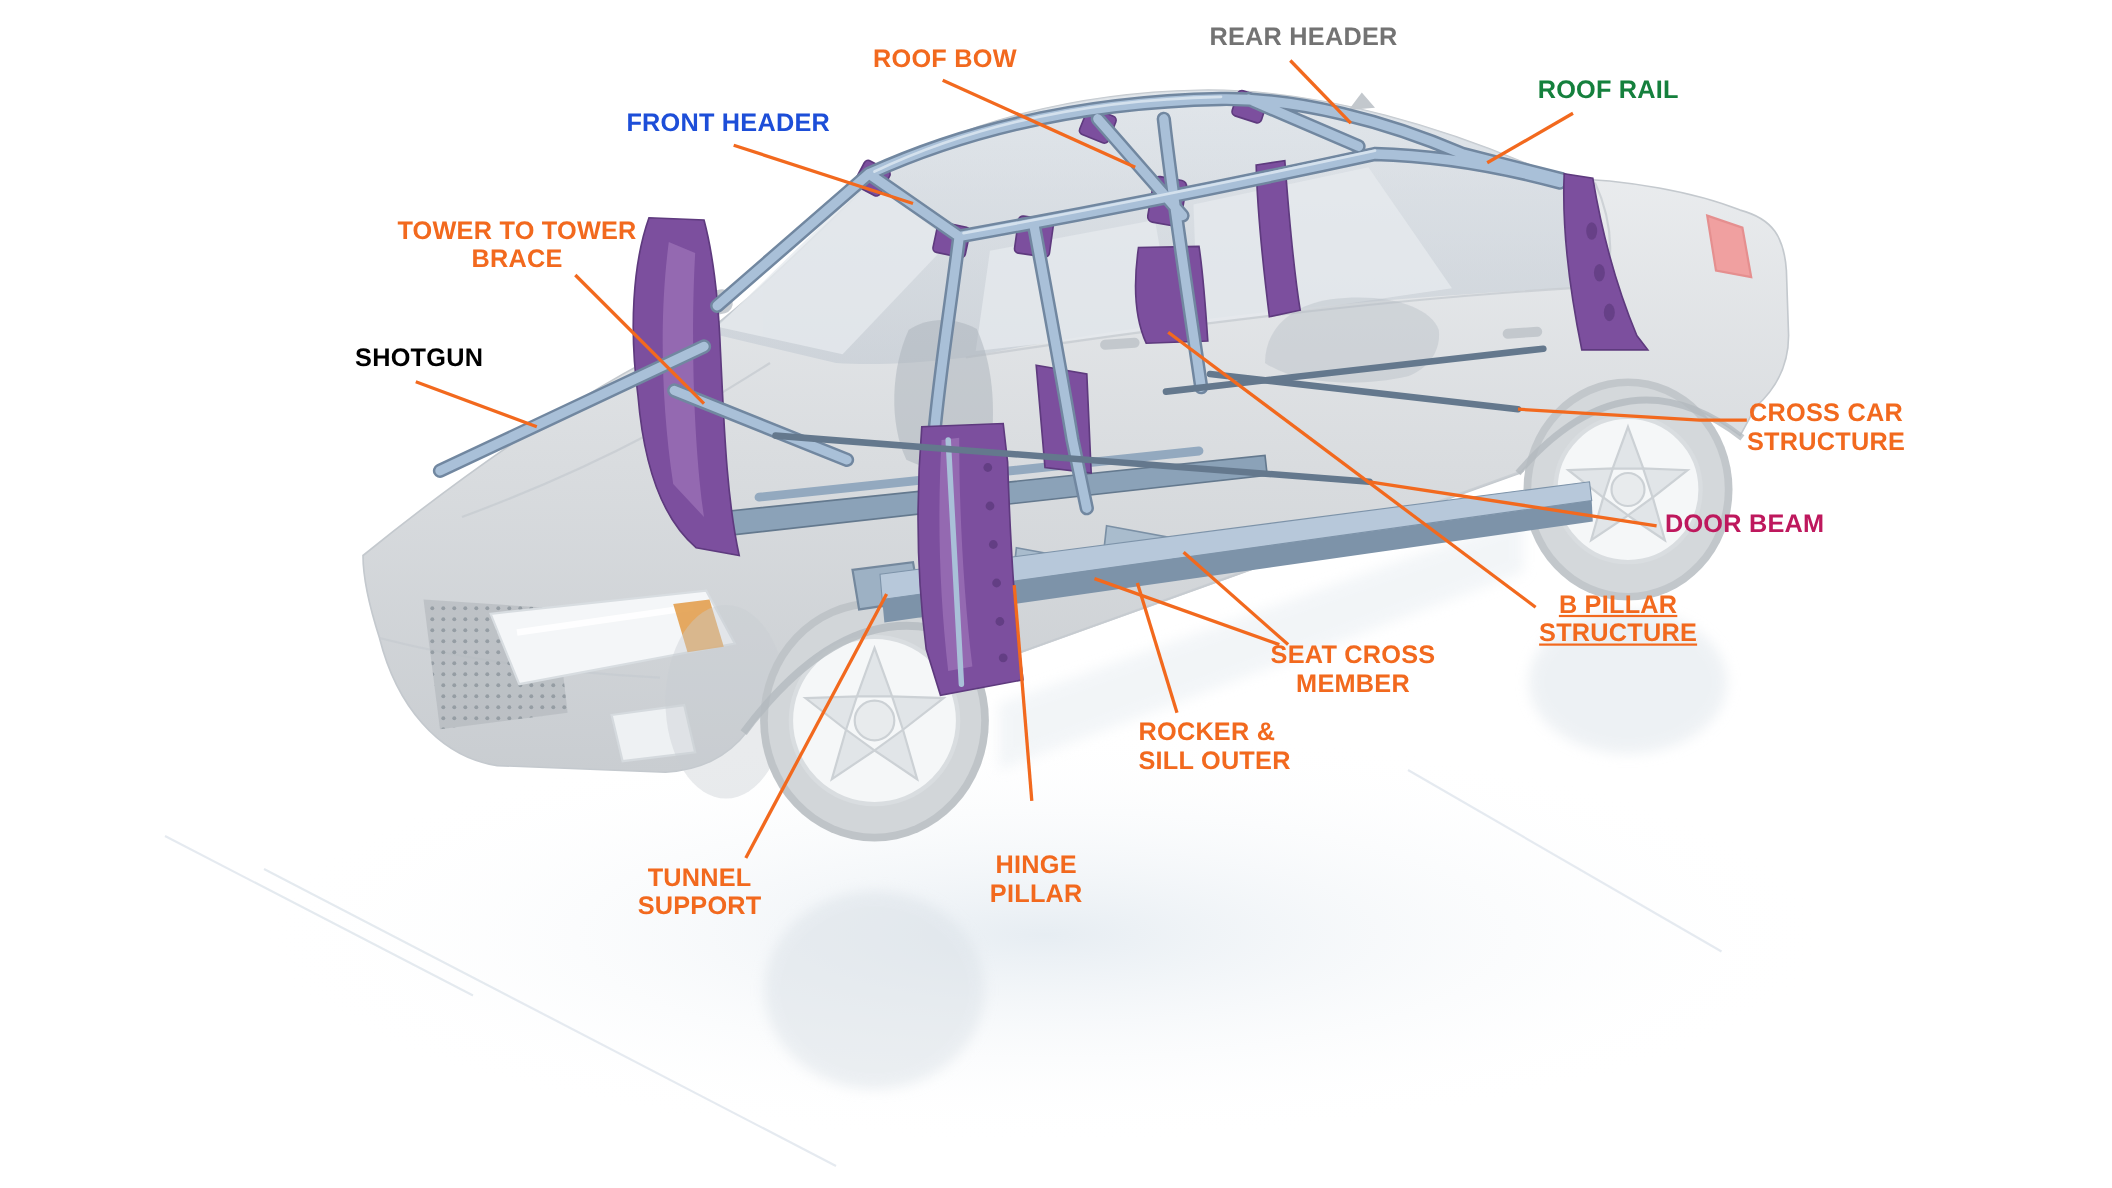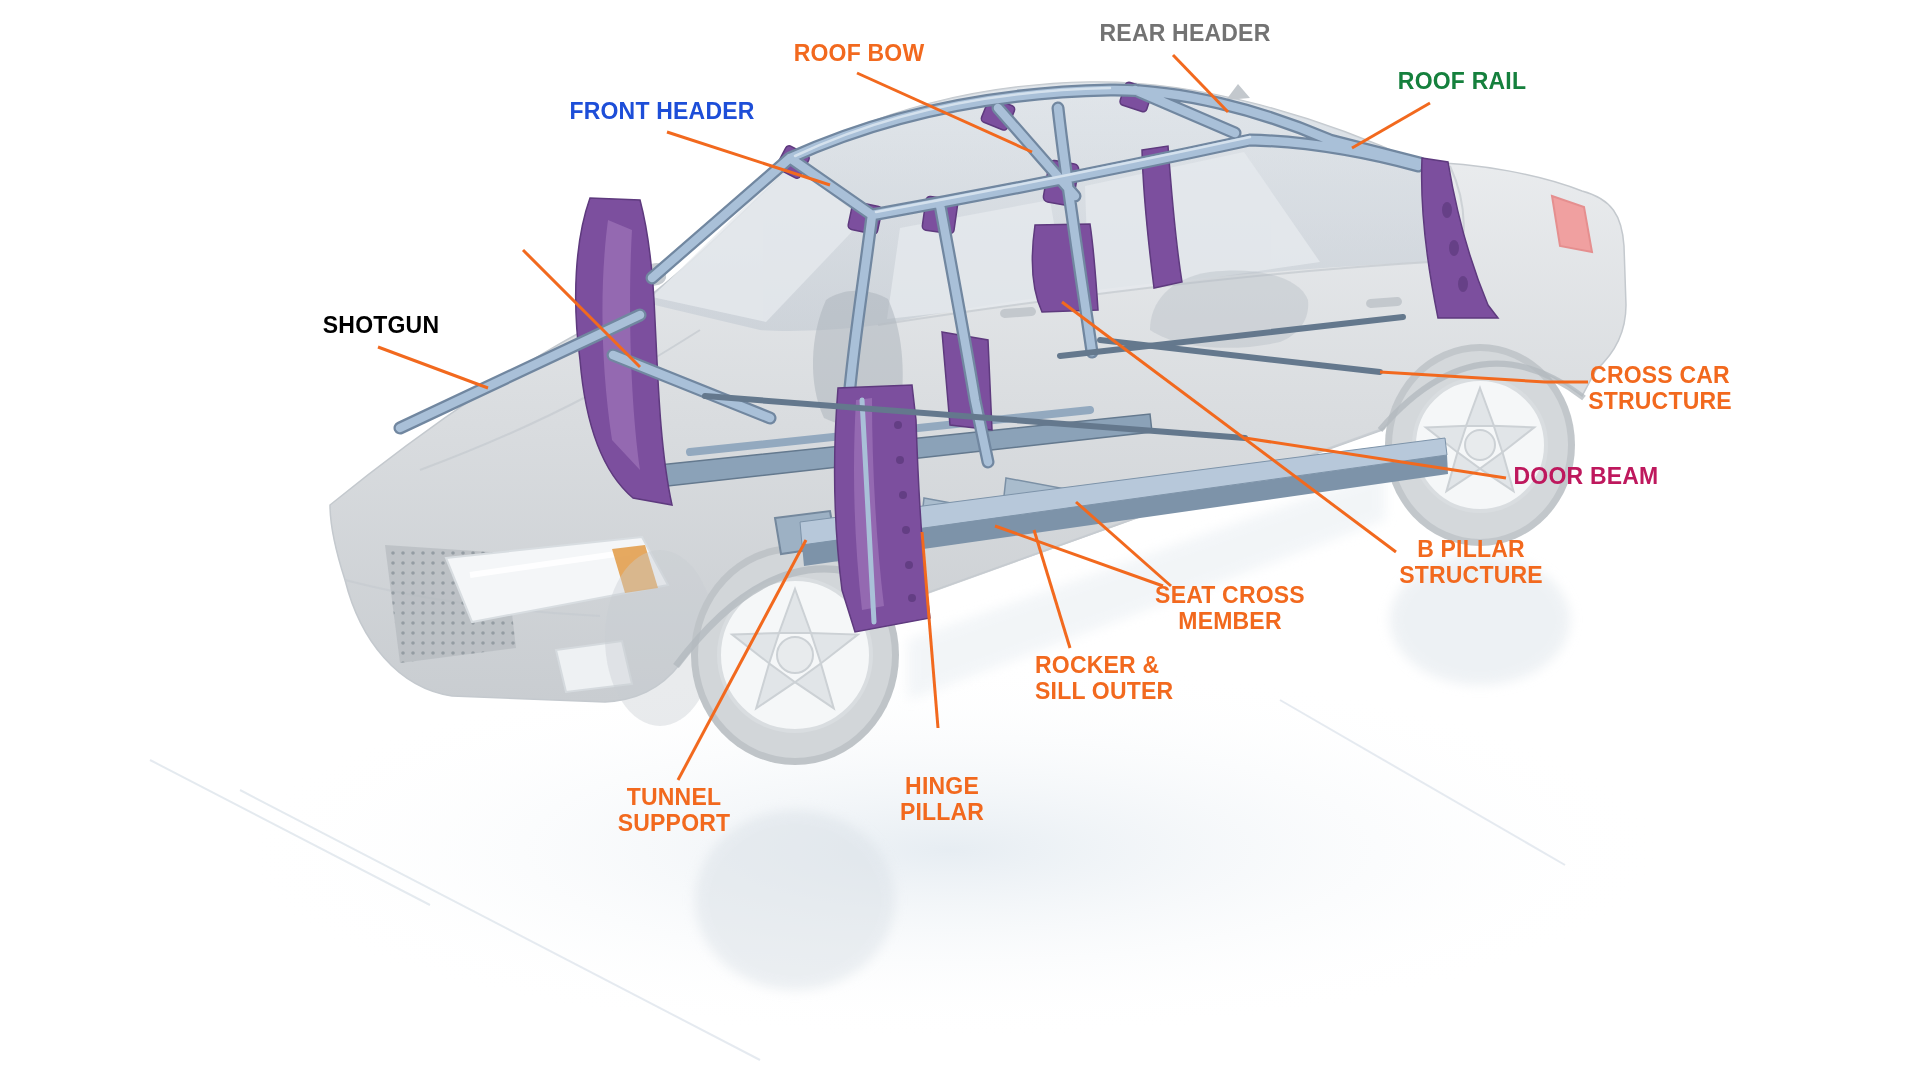--- a/index.html
+++ b/index.html
@@ -237,43 +237,47 @@
     </div>
     <div class="label" style="left: 1185px; top: 20px; color: #737373;">
       <div>REAR HEADER</div>
     </div>
     <div class="label" style="left: 1462px; top: 68px; color: #15803d;">
       <div>ROOF RAIL</div>
     </div>
     <div class="label" style="left: 662px; top: 98px; color: #1d4ed8;">
       <div>FRONT HEADER</div>
     </div>
+    <div class="label" style="left: 470px; top: 196px; color: rgb(242, 105, 30);">
+      <div>TOWER TO TOWER</div>
+      <div>BRACE</div>
+    </div>
     <div class="label" style="left: 333px; top: 312px; color: #000000; margin-left: 48px;">
       <div>SHOTGUN</div>
     </div>
     <div class="label" style="left: 1660px; top: 362px; color: rgb(242, 105, 30);">
       <div>CROSS CAR</div>
       <div>STRUCTURE</div>
     </div>
     <div class="label" style="left: 1586px; top: 463px; color: #be185d;">
       <div>DOOR BEAM</div>
     </div>
-    <div class="label" style="left: 1471px; top: 536px; color: rgb(242, 105, 30);">
+    <div class="label" style="left: 1471px; top: 536px; color: rgb(242, 105, 30); text-decoration: underline;">
       <div>B PILLAR</div>
       <div>STRUCTURE</div>
     </div>
     <div class="label" style="left: 1214px; top: 582px; color: rgb(242, 105, 30); margin-left: 16px;">
       <div>SEAT CROSS</div>
       <div>MEMBER</div>
     </div>
     <div class="label left" style="left: 1035px; top: 652px; color: rgb(242, 105, 30);">
       <div>ROCKER &amp;</div>
       <div>SILL OUTER</div>
     </div>
     <div class="label" style="left: 942px; top: 773px; color: rgb(242, 105, 30);">
       <div>HINGE</div>
       <div>PILLAR</div>
     </div>
-    <div class="label" style="left: 674px; top: 784px; color: rgb(242, 105, 30);">
+    <div class="label" style="left: 636px; top: 784px; color: rgb(242, 105, 30);">
       <div>TUNNEL</div>
       <div>SUPPORT</div>
     </div>
   </div>
 
 </body></html>

